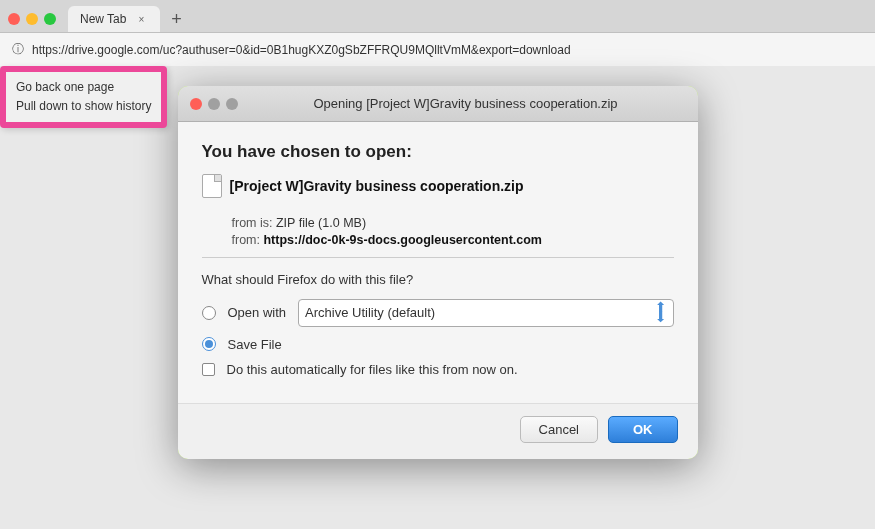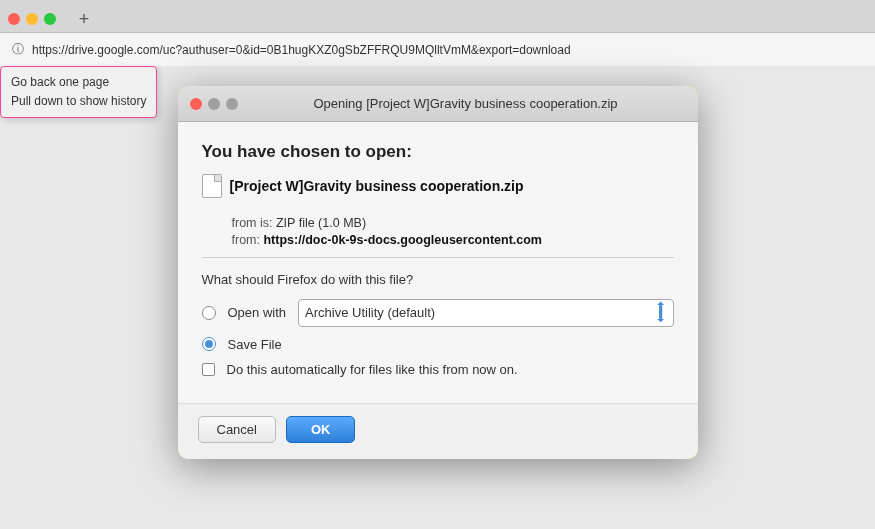--- a/index.html
+++ b/index.html
@@ -107,21 +107,21 @@
       color: #333;
       flex: 1;
     }
 
     
     .tooltip {
       position: absolute;
       left: 0;
       top: 66px;
       background: #f0f0f0;
-      border: 1px solid #ec4899;
+      border: 6px solid #ec4899;
       border-radius: 4px;
       padding: 6px 10px;
       font-size: 12px;
       color: #333;
       z-index: 100;
       box-shadow: 2px 2px 6px rgba(0,0,0,0.15);
       line-height: 1.6;
     }
 
     
@@ -334,22 +334,23 @@
       flex-shrink: 0;
       cursor: pointer;
     }
 
     .auto-label {
       font-size: 13px;
       color: #333;
     }
 
     .dialog-footer {
-      padding: 12px 12px 16px 20px;
-      display: flex;
+      padding: 12px 20px 16px 20px;
+      display: flex;
+      justify-content: flex-end;
       gap: 10px;
       background: #f0f0f0;
       border-top: 1px solid #ddd;
     }
 
     .btn-cancel {
       padding: 5px 18px;
       background: linear-gradient(to bottom, #fafafa, #e8e8e8);
       border: 1px solid #bbb;
       border-radius: 5px;
@@ -378,20 +379,24 @@
 </head>
 <body>
 
 <div class="browser-chrome">
   <div class="tab-bar">
     <div class="window-controls">
       <button class="window-btn btn-close"></button>
       <button class="window-btn btn-minimize"></button>
       <button class="window-btn btn-maximize"></button>
     </div>
+    <div class="tab">
+      <span>New Tab</span>
+      <button class="tab-close">×</button>
+    </div>
     <button class="new-tab-btn">+</button>
   </div>
 
   <div class="address-bar">
     <span class="security-icon">ⓘ</span>
     <span class="url-text">https://drive.google.com/uc?authuser=0&amp;id=0B1hugKXZ0gSbZFFRQU9MQlltVmM&amp;export=download</span>
   </div>
 </div>
 
 <div class="tooltip">

